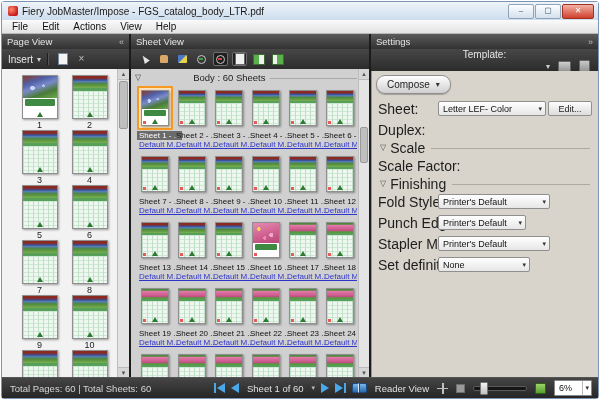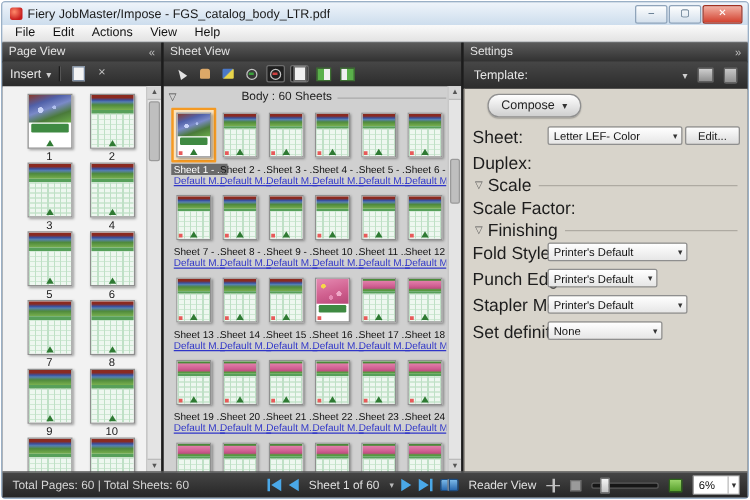--- a/index.html
+++ b/index.html
@@ -114,27 +114,27 @@
   .vscroll{position:absolute;right:0;top:0;bottom:0;width:11px;background:#e4e4e4;border-left:1px solid #bdbdbd;}
   .vs-btn{position:absolute;left:0;right:0;height:10px;background:#d6d6d6;display:flex;align-items:center;justify-content:center;font-size:6px;color:#555;}
   .vs-up{top:0;border-bottom:1px solid #bbb;}
   .vs-down{bottom:0;border-top:1px solid #bbb;}
   .vs-thumb{position:absolute;left:1px;right:1px;height:46px;background:#bfbfbf;border:1px solid #9a9a9a;border-radius:2px;}
 
   
   #settings-panel{left:369px;right:0;}
   .tpl-row{position:absolute;left:0;right:0;top:15px;height:22px;
     background:linear-gradient(#474747,#2c2c2c);border-bottom:1px solid #1a1a1a;
-    display:flex;align-items:center;padding:0 8px;}
+    display:flex;align-items:center;padding:0 8px;flex-direction:column;}
   .tpl-label{font-size:10px;color:#e6e6e6;}
   .tpl-icons{margin-left:auto;display:flex;align-items:center;gap:8px;}
   .ic-save{width:11px;height:10px;background:linear-gradient(#cfcfcf,#8f8f8f);border-radius:1px;border:1px solid #666;}
   .ic-trash{width:9px;height:11px;background:linear-gradient(#c8c8c8,#909090);border-radius:1px 1px 2px 2px;border:1px solid #666;}
   .set-body{position:absolute;left:0;right:0;top:37px;bottom:0;background:#d8d4cb;overflow:hidden;border-left:1px solid #9a968e;}
-  .compose-wrap{height:27px;display:flex;align-items:center;padding-left:18px;}
+  .compose-wrap{height:27px;display:flex;align-items:center;padding-left:4px;}
   .compose-btn{height:17px;padding:0 10px;border:1px solid #8f8f8f;border-radius:9px;
     background:linear-gradient(#ffffff,#cfcfcf);display:flex;align-items:center;gap:6px;
     font-size:10px;color:#222;box-shadow:0 1px 1px rgba(0,0,0,.25);}
   .set-row{height:21px;display:flex;align-items:center;padding-left:6px;position:relative;}
   .set-row.section{height:15px;}
   .set-label{font-size:14px;color:#1d1d1d;}
   .sec-tri{font-size:8px;color:#555;margin:0 4px 0 2px;}
   .sec-line{flex:1;height:1px;background:#aeaaa2;margin:1px 8px 0 6px;}
   .ctrl{position:absolute;left:66px;display:flex;align-items:center;}
   .select{height:15px;background:linear-gradient(#ffffff,#e6e6e6);border:1px solid #8f8f8f;border-radius:2px;

